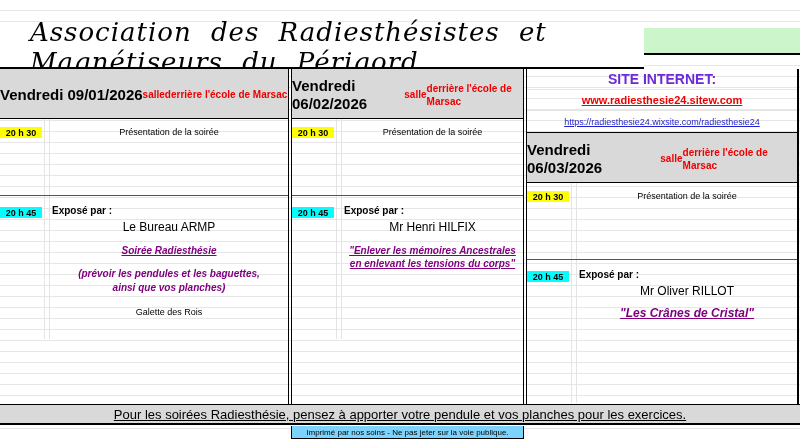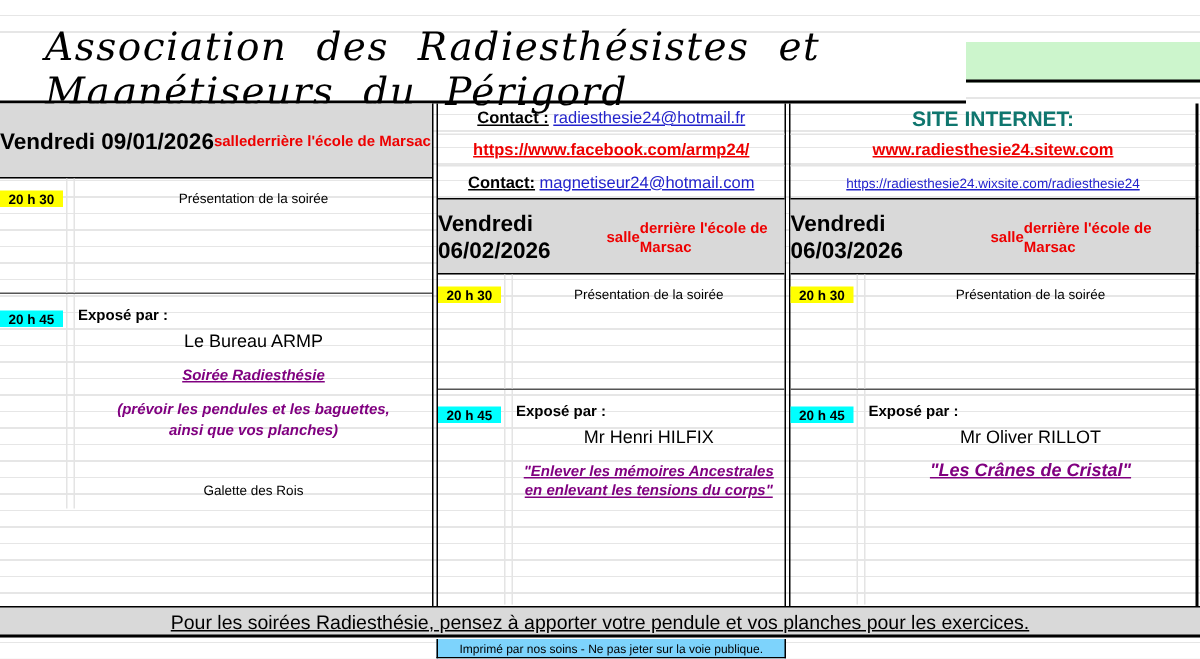--- a/index.html
+++ b/index.html
@@ -39,21 +39,21 @@
 
     .info-area { height: 64px; position: relative; border-bottom: 1px solid #000; }
     .info-row {
       height: 21px; display: flex; align-items: center; justify-content: center;
       font-size: 11px; border-bottom: 1px solid #e4e4e4; white-space: nowrap;
     }
     .info-row:last-child { border-bottom: none; }
     .lbl-bold { font-weight: bold; text-decoration: underline; margin-right: 3px; }
     .link-blue { color: #2222cc; text-decoration: underline; }
     .link-red { color: #ee0000; font-weight: bold; text-decoration: underline; }
-    .site-title { color: #0f766e; font-weight: bold; font-size: 14px; }
+    .site-title { color: #6d28d9; font-weight: bold; font-size: 14px; }
     .tel { font-style: italic; font-size: 11px; }
     .small-link { font-size: 9px; }
 
     .date-block {
       height: 50px; background: #d9d9d9; border-bottom: 1px solid #000;
       display: flex; flex-direction: row; align-items: center; justify-content: flex-start;
       padding-top: 2px;
     }
     .date-title { font-weight: bold; font-size: 15px; line-height: 18px; }
     .venue { color: #ee0000; font-weight: bold; font-size: 10px; line-height: 13px; }
@@ -82,21 +82,21 @@
       position: absolute; left: 50px; right: 0; text-align: center;
       color: #800080; font-weight: bold; font-style: italic; text-decoration: underline;
       font-size: 10px; line-height: 13px;
     }
     .topic-big { font-size: 12px; }
     .note {
       position: absolute; left: 50px; right: 0; text-align: center;
       color: #800080; font-weight: bold; font-style: italic; font-size: 10px; line-height: 13px;
     }
     .galette {
-      position: absolute; left: 50px; right: 0; text-align: center; font-size: 9px; margin-top: 15px;
+      position: absolute; left: 50px; right: 0; text-align: center; font-size: 9px;
     }
 
     .vline {
       position: absolute; top: 0; bottom: 0; width: 1px; background: #e4e4e4;
     }
 
     .footer {
       position: absolute; left: 0; top: 404px; width: 800px; height: 21px;
       background: #d9d9d9; border-top: 1px solid #000; border-bottom: 2px solid #000;
       display: flex; align-items: center; justify-content: center;
@@ -139,33 +139,20 @@
     <div class="expose-label">Exposé par :</div>
     <div class="speaker">Le Bureau ARMP</div>
     <div class="topic" style="top:48px">Soirée Radiesthésie</div>
     <div class="note" style="top:71px">(prévoir les pendules et les baguettes,</div>
     <div class="note" style="top:85px">ainsi que vos planches)</div>
     <div class="galette" style="top:111px">Galette des Rois</div>
   </div>
 </div>
 
 <div class="col col2">
-  <div class="info-area">
-    <div class="info-row">
-      <span class="lbl-bold">Contact :</span>
-      <span class="link-blue">radiesthesie24@hotmail.fr</span>
-    </div>
-    <div class="info-row">
-      <span class="link-red">https://www.facebook.com/armp24/</span>
-    </div>
-    <div class="info-row">
-      <span class="lbl-bold">Contact:</span>
-      <span class="link-blue">magnetiseur24@hotmail.com</span>
-    </div>
-  </div>
   <div class="date-block">
     <div class="date-title">Vendredi  06/02/2026</div>
     <div class="venue">salle</div>
     <div class="venue">derrière l'école de Marsac</div>
   </div>
   <div class="slot1">
     <div class="vline" style="left:44px"></div>
     <div class="vline" style="left:49px"></div>
     <div class="time-badge time-yellow">20 h 30</div>
     <div class="presentation">Présentation de la soirée</div>

